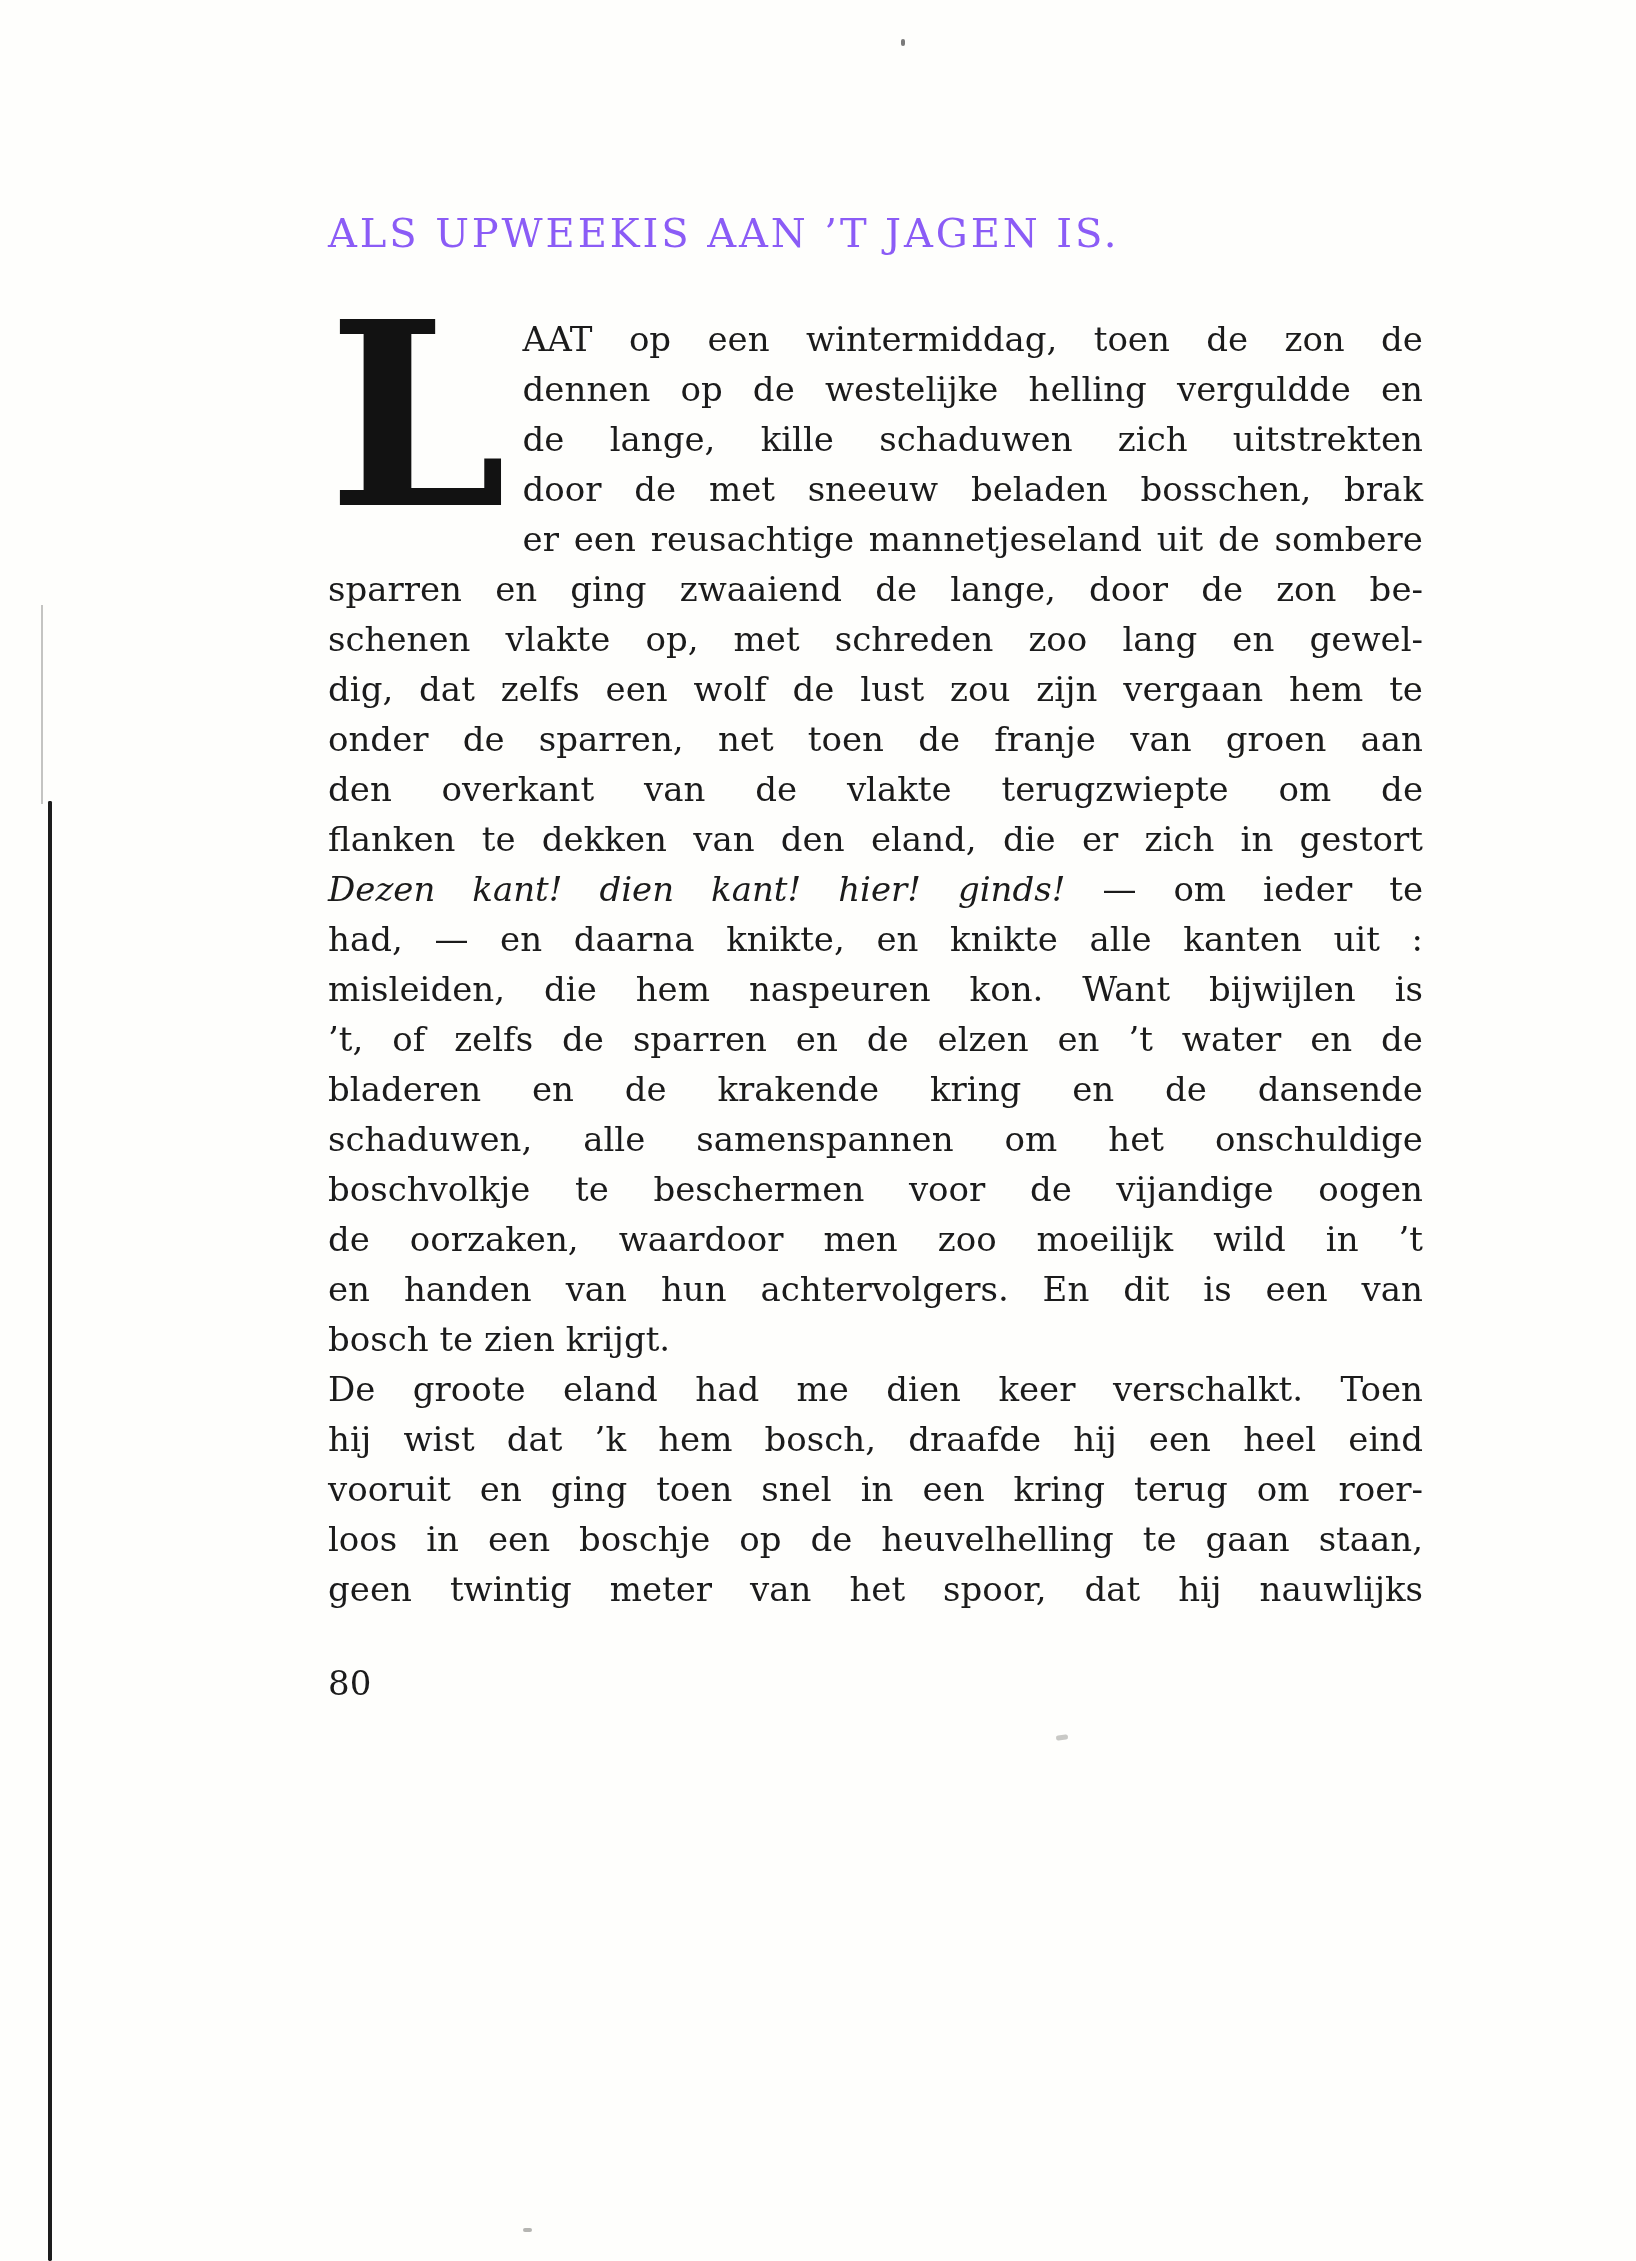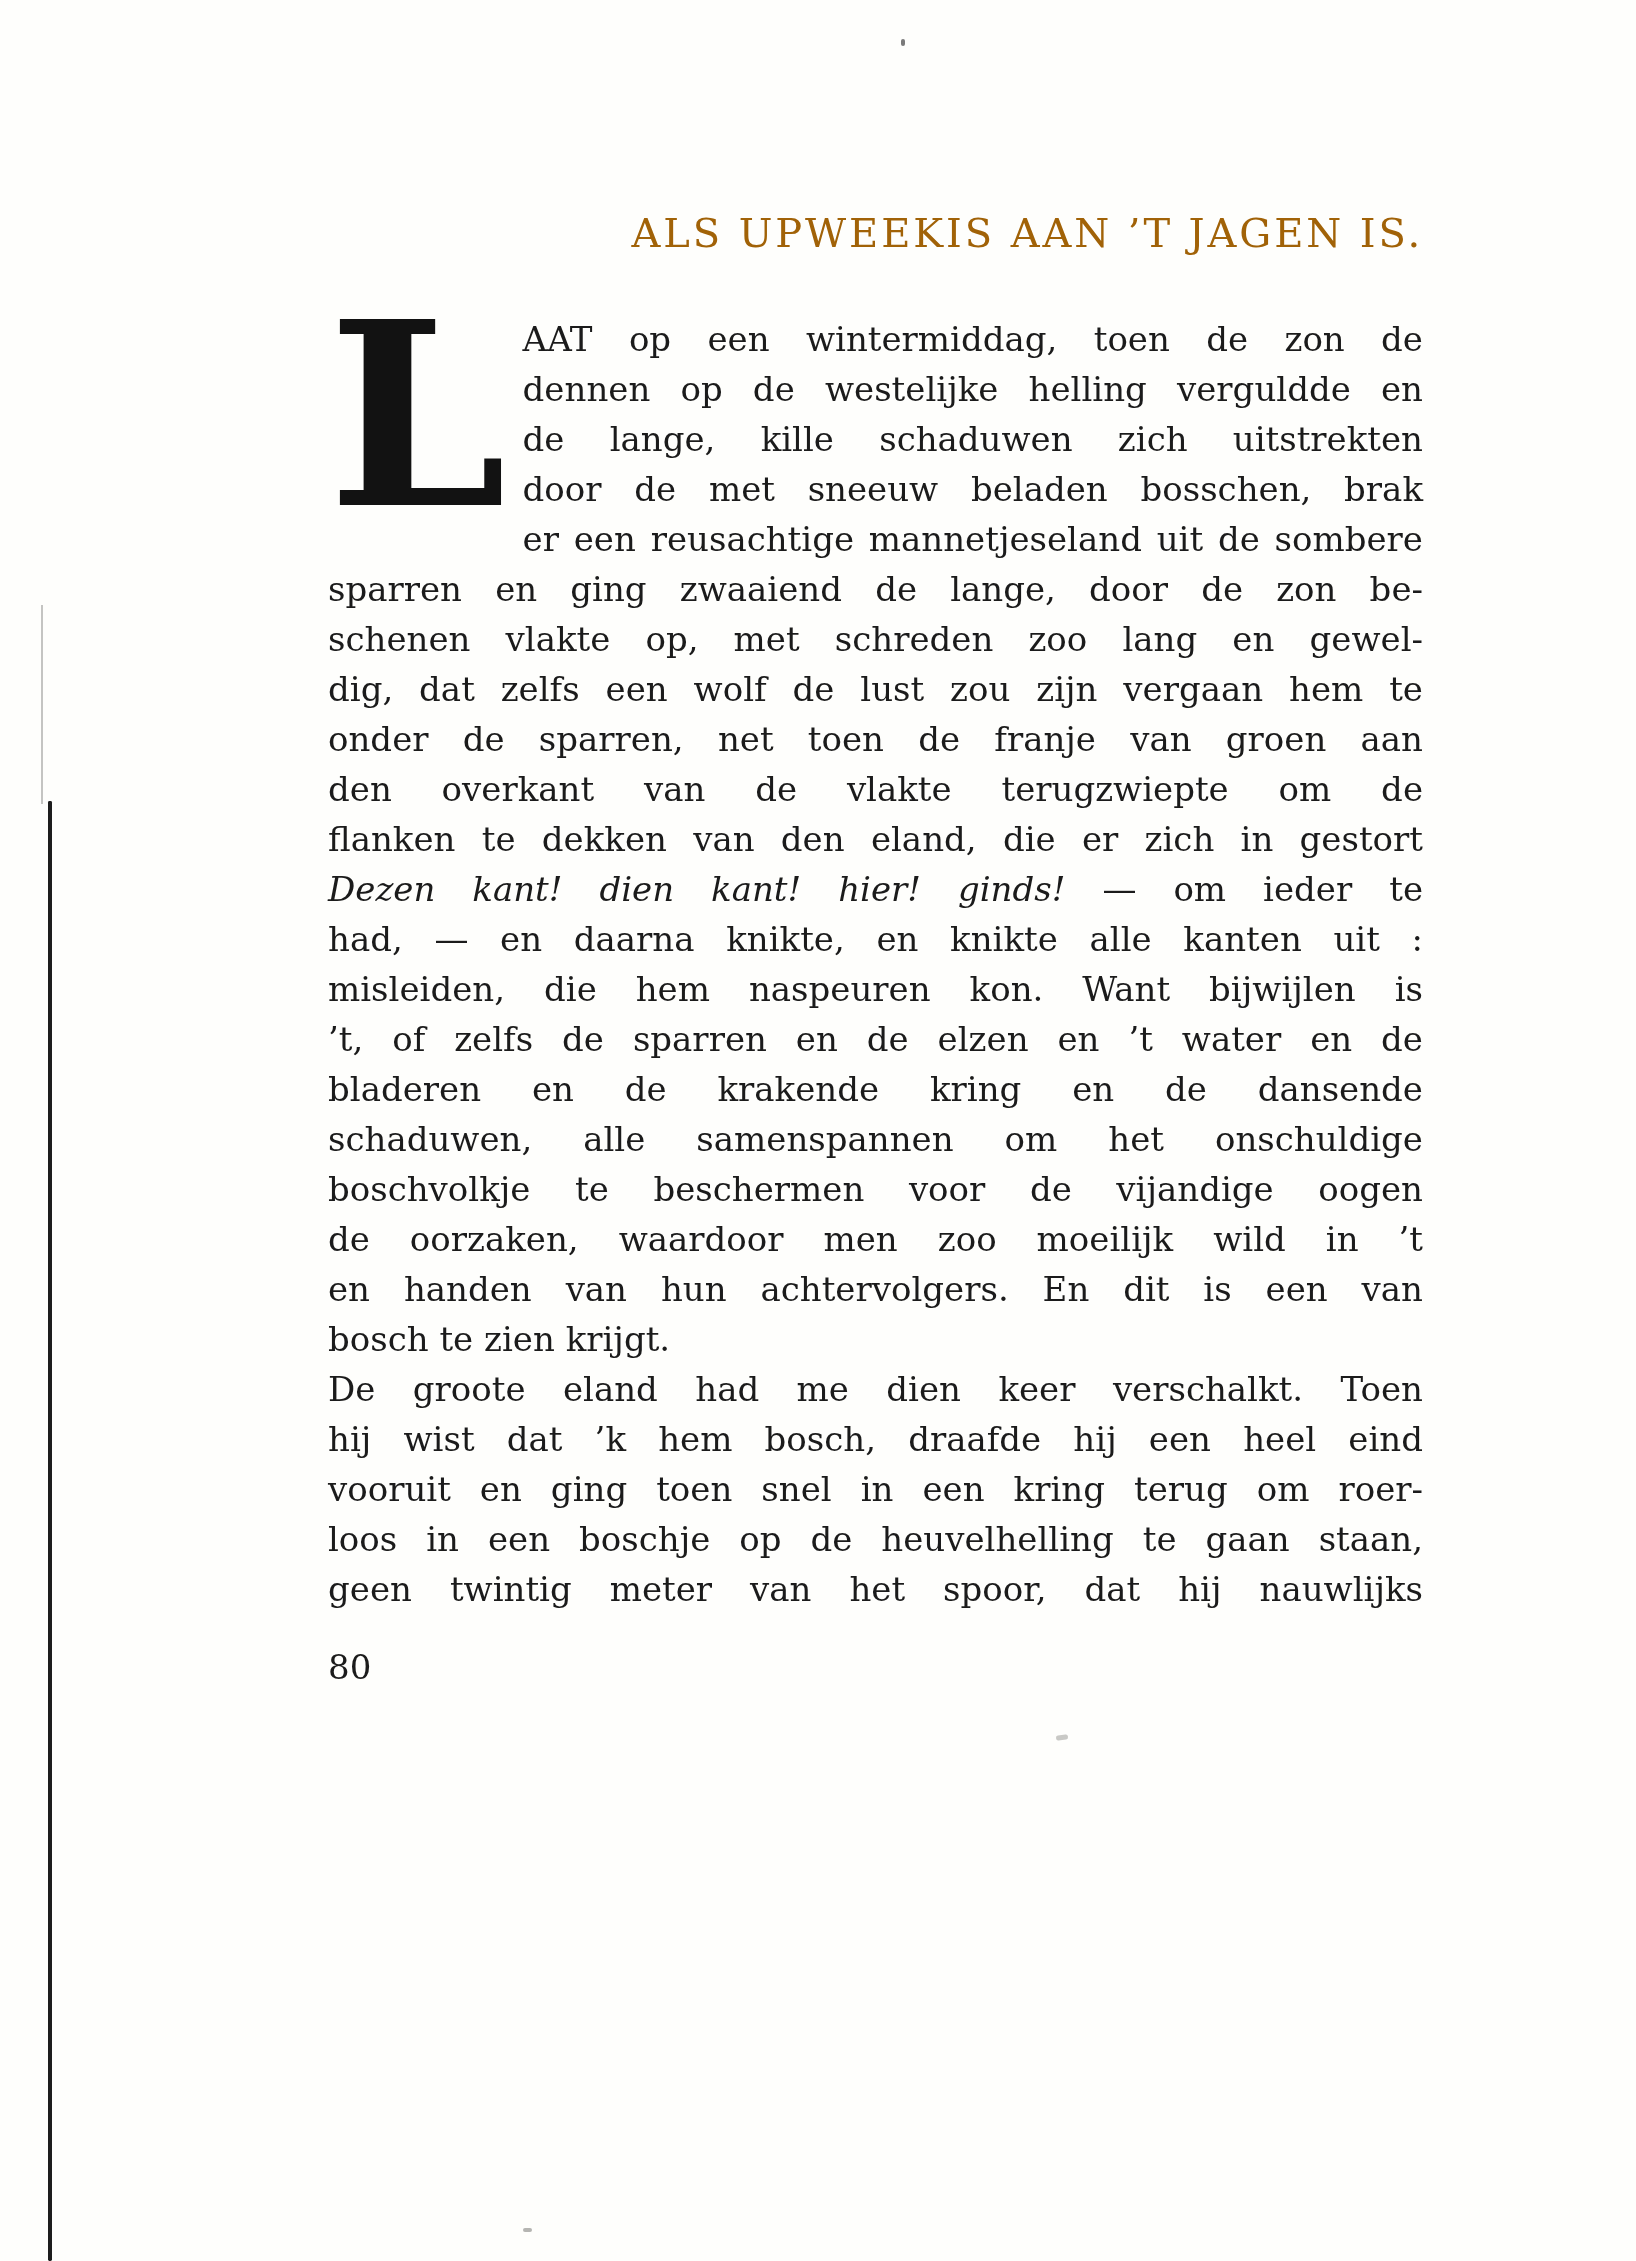--- a/index.html
+++ b/index.html
@@ -25,23 +25,23 @@
     position: absolute;
     left: 328px;
     top: 210px;
     width: 1095px;
     color: #1b1b1b;
   }
   .title {
     font-size: 40px;
     font-weight: 400;
     letter-spacing: 2.9px;
-    text-align: right;
+    text-align: left;
     margin: 0 0 58px 0;
-    color: #a16207;
+    color: #8b5cf6;
     white-space: nowrap;
   }
   .body-text {
     font-size: 34px;
     line-height: 50px;
   }
   .para { margin: 0; }
   .line {
     text-align: justify;
     text-align-last: justify;
@@ -55,21 +55,21 @@
     font-size: 254px;
     line-height: 199px;
     height: 199px;
     margin: 2.9px 16px 0 0;
     font-weight: bold;
     color: #121212;
   }
   .italic { font-style: italic; }
   .page-number {
     font-size: 34px;
-    margin-top: 28px;
+    margin-top: 44px;
     text-align: left;
   }
   
   .artifact { position: absolute; }
   .dot-top {
     left: 901px; top: 39px;
     width: 4.3px; height: 6.5px;
     background: #7a7a7a;
     border-radius: 2.2px;
   }

